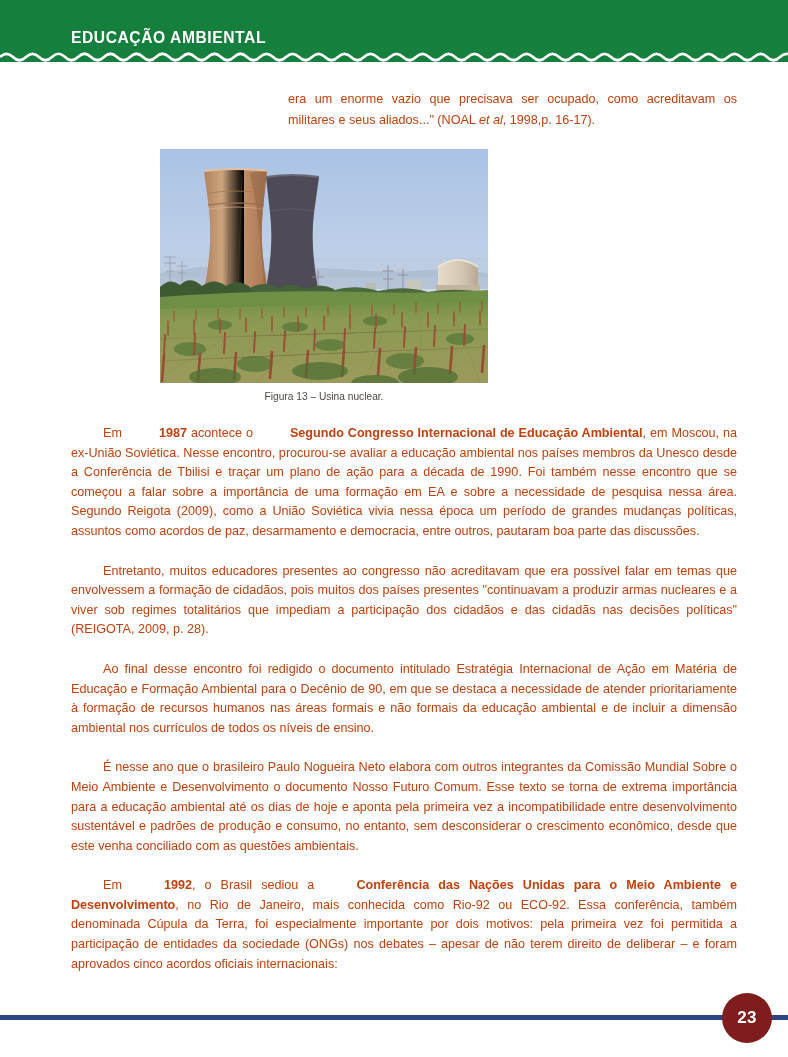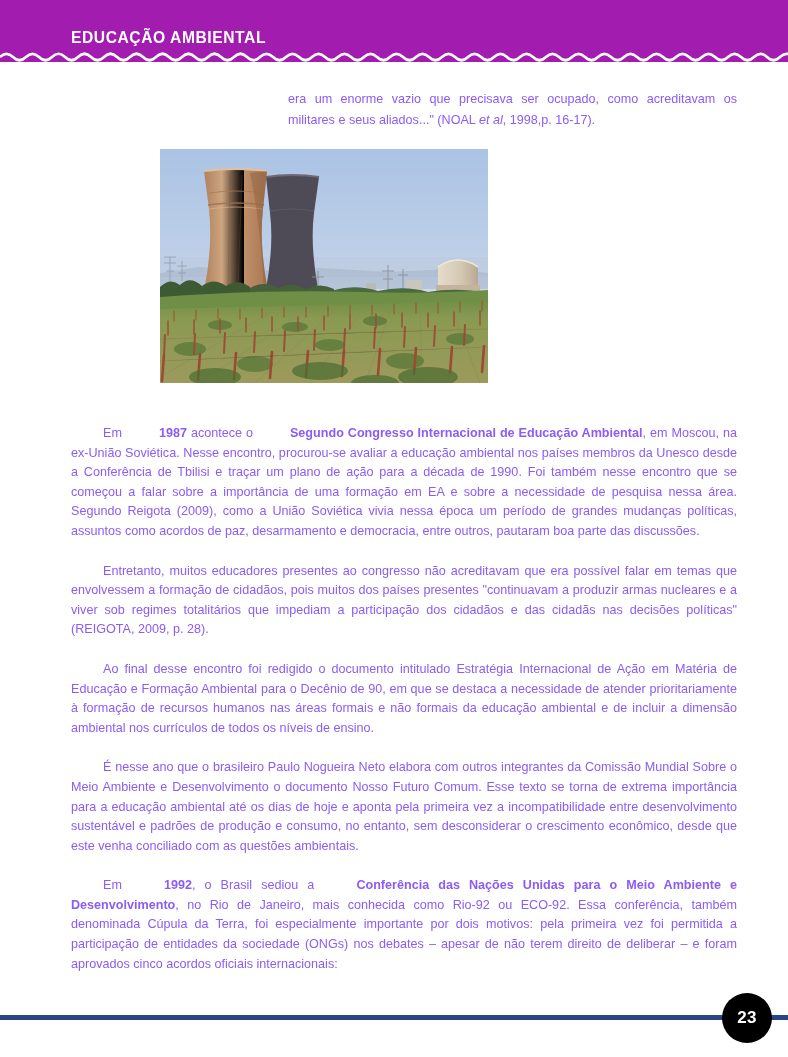--- a/index.html
+++ b/index.html
@@ -13,21 +13,21 @@
     font-family: "Liberation Sans", sans-serif;
     color: #231f20;
     overflow: hidden;
   }
 
   
   .header-band {
     position: absolute;
     top: 0; left: 0;
     width: 788px; height: 62px;
-    background: #a21caf;
+    background: #15803d;
     overflow: hidden;
   }
   .header-title {
     position: absolute;
     left: 71px; top: 28px;
     font-size: 17px;
     font-weight: bold;
     letter-spacing: 0.6px;
     color: #ffffff;
     transform: scaleX(0.92);
@@ -49,21 +49,21 @@
     width: 788px;
     height: 995px;
   }
 
   p.para {
     margin: 0;
     font-size: 12.6px;
     line-height: 19.6px;
     text-align: justify;
     text-justify: inter-word;
-    color: #8b5cf6;
+    color: #c2410c;
   }
   p.para b { font-weight: bold; margin-left: 33px; }
   p.para i { font-style: italic; }
 
   .quote-block {
     position: absolute;
     left: 288px;
     top: 27px;
     width: 449px;
   }
@@ -113,21 +113,21 @@
     height: 5px;
     background: #2b4485;
   }
   .page-badge {
     position: absolute;
     left: 722px;
     top: 993px;
     width: 50px;
     height: 50px;
     border-radius: 50%;
-    background: #000000;
+    background: #7f1d1d;
     color: #ffffff;
     font-size: 17px;
     font-weight: bold;
     display: flex;
     align-items: center;
     justify-content: center;
     letter-spacing: 0.4px;
   }
 </style>
 </head>
@@ -319,20 +319,21 @@
 
           <g fill="#4f6f33" opacity="0.75">
             <ellipse cx="55" cy="228" rx="26" ry="9"></ellipse>
             <ellipse cx="160" cy="222" rx="28" ry="9"></ellipse>
             <ellipse cx="268" cy="228" rx="30" ry="10"></ellipse>
             <ellipse cx="215" cy="234" rx="24" ry="8"></ellipse>
           </g>
         </g>
       </svg>
     </div>
+    <figcaption class="figure-caption">Figura 13 – Usina nuclear.</figcaption>
   </figure>
 
   <div class="flow">
     <p class="para"><span>Em </span><b>1987</b><span> acontece o </span><b>Segundo Congresso Internacional de Educação Ambiental</b><span>, em Moscou, na ex-União Soviética. Nesse encontro, procurou-se avaliar a educação ambiental nos países membros da Unesco desde a Conferência de Tbilisi e traçar um plano de ação para a década de 1990. Foi também nesse encontro que se começou a falar sobre a importância de uma formação em EA e sobre a necessidade de pesquisa nessa área. Segundo Reigota (2009), como a União Soviética vivia nessa época um período de grandes mudanças políticas, assuntos como acordos de paz, desarmamento e democracia, entre outros, pautaram boa parte das discussões.</span></p>
     <p class="para"><span>Entretanto, muitos educadores presentes ao congresso não acreditavam que era possível falar em temas que envolvessem a formação de cidadãos, pois muitos dos países presentes "continuavam a produzir armas nucleares e a viver sob regimes totalitários que impediam a participação dos cidadãos e das cidadãs nas decisões políticas" (REIGOTA, 2009, p. 28).</span></p>
     <p class="para"><span>Ao final desse encontro foi redigido o documento intitulado Estratégia Internacional de Ação em Matéria de Educação e Formação Ambiental para o Decênio de 90, em que se destaca a necessidade de atender prioritariamente à formação de recursos humanos nas áreas formais e não formais da educação ambiental e de incluir a dimensão ambiental nos currículos de todos os níveis de ensino.</span></p>
     <p class="para"><span>É nesse ano que o brasileiro Paulo Nogueira Neto elabora com outros integrantes da Comissão Mundial Sobre o Meio Ambiente e Desenvolvimento o documento Nosso Futuro Comum. Esse texto se torna de extrema importância para a educação ambiental até os dias de hoje e aponta pela primeira vez a incompatibilidade entre desenvolvimento sustentável e padrões de produção e consumo, no entanto, sem desconsiderar o crescimento econômico, desde que este venha conciliado com as questões ambientais.</span></p>
     <p class="para"><span>Em </span><b>1992</b><span>, o Brasil sediou a </span><b>Conferência das Nações Unidas para o Meio Ambiente e Desenvolvimento</b><span>, no Rio de Janeiro, mais conhecida como Rio-92 ou ECO-92. Essa conferência, também denominada Cúpula da Terra, foi especialmente importante por dois motivos: pela primeira vez foi permitida a participação de entidades da sociedade (ONGs) nos debates – apesar de não terem direito de deliberar – e foram aprovados cinco acordos oficiais internacionais:</span></p>
   </div>
 

